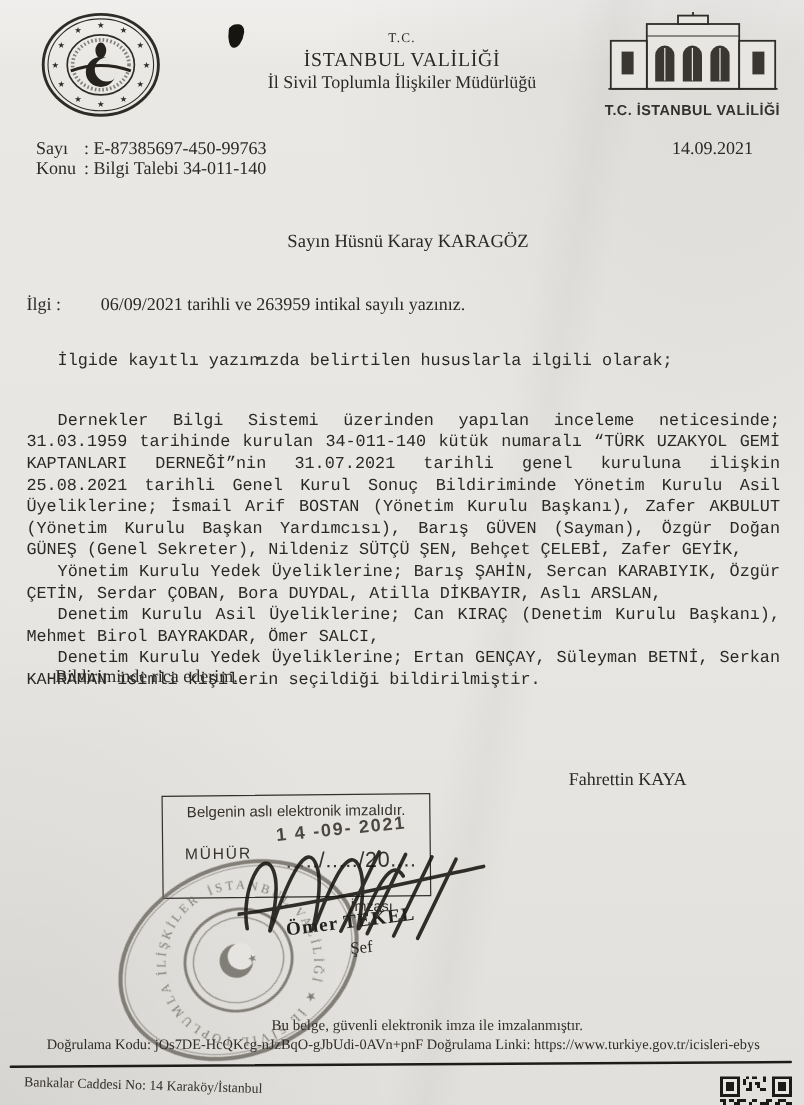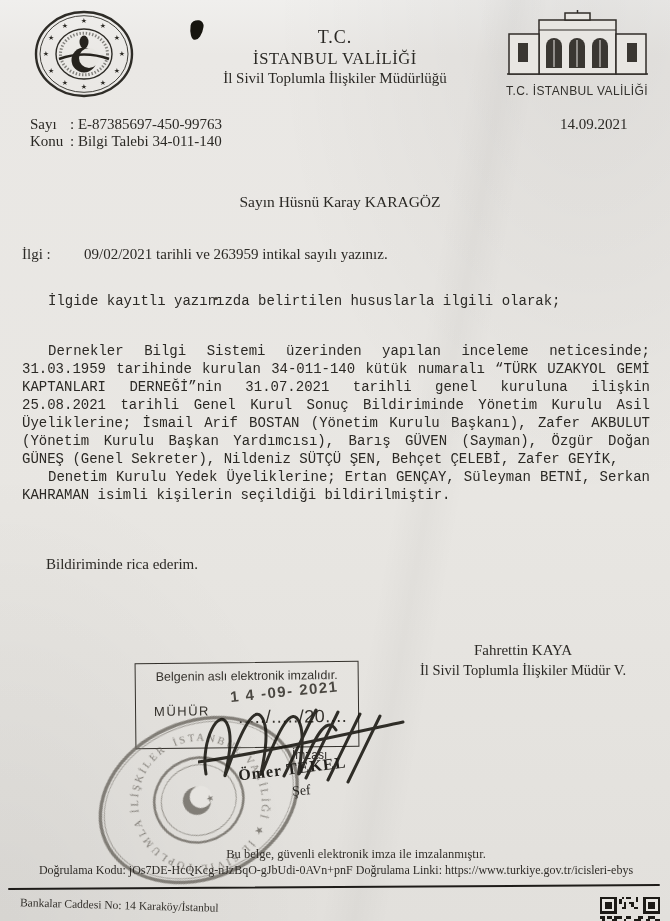--- a/index.html
+++ b/index.html
@@ -8,24 +8,24 @@
     font-family:"Liberation Serif", serif; color:#2b2925;
     background:
       radial-gradient(ellipse at 88% 2%, rgba(0,0,0,0.055), transparent 38%),
       radial-gradient(ellipse at 0% 100%, rgba(0,0,0,0.05), transparent 35%),
       linear-gradient(100deg, transparent 58%, rgba(0,0,0,0.028) 62%, transparent 66%),
       linear-gradient(180deg,#f0efed 0%,#eae8e5 6%,#e8e6e2 55%,#e2e0dc 100%);
   }
   .abs{position:absolute;}
   
   .hdr-center{left:175px; top:26px; width:320px; text-align:center; line-height:1.25;}
-  .hdr-tc{font-size:18px; letter-spacing:1px;}
+  .hdr-tc{font-size:11px; letter-spacing:1px;}
   .hdr-title{font-size:16.5px; letter-spacing:0.6px;}
   .hdr-sub{font-size:15px;}
-  .bldg-caption{font-family:"Liberation Sans",sans-serif; font-size:12px; letter-spacing:0.4px; color:#33312d;}
+  .bldg-caption{font-family:"Liberation Sans",sans-serif; font-size:12px; letter-spacing:0.4px; color:#33312d;font-weight:bold;}
   
   .meta{left:30px; top:116px; font-size:15px; line-height:17px;}
   .meta .lbl{display:inline-block; width:40px;}
   .date{left:560px; top:116px; font-size:15px;}
   .recipient{left:0; top:193px; width:680px; text-align:center; font-size:15.5px;}
   .ilgi{left:22px; top:246px; font-size:15px;}
   .ilgi .lbl{display:inline-block; width:62px;}
   
   .body{left:22px; top:292px; width:628px; font-size:14px; line-height:18px; text-align:justify;}
   .body p{margin:0; text-indent:26px;font-family:Liberation Mono, monospace;}
@@ -132,33 +132,34 @@
 
   <div class="abs meta">
     <div><span class="lbl">Sayı</span><span>: E-87385697-450-99763</span></div>
     <div><span class="lbl">Konu</span><span>: Bilgi Talebi 34-011-140</span></div>
   </div>
   <div class="abs date">14.09.2021</div>
 
   <div class="abs recipient">Sayın Hüsnü Karay KARAGÖZ</div>
 
   <div class="abs ilgi">
-    <span class="lbl">İlgi :</span><span>09/02/2021 tarihli ve 263959 intikal sayılı yazınız.</span>
+    <span class="lbl">İlgi :</span><span>06/09/2021 tarihli ve 263959 intikal sayılı yazınız.</span>
   </div>
 
   <div class="abs body">
     <p>İlgide kayıtlı yazınızda belirtilen hususlarla ilgili olarak;</p>
     <p class="gap">Dernekler Bilgi Sistemi üzerinden yapılan inceleme neticesinde; 31.03.1959 tarihinde kurulan 34-011-140 kütük numaralı “TÜRK UZAKYOL GEMİ KAPTANLARI DERNEĞİ”nin 31.07.2021 tarihli genel kuruluna ilişkin 25.08.2021 tarihli Genel Kurul Sonuç Bildiriminde Yönetim Kurulu Asil Üyeliklerine; İsmail Arif BOSTAN (Yönetim Kurulu Başkanı), Zafer AKBULUT (Yönetim Kurulu Başkan Yardımcısı), Barış GÜVEN (Sayman), Özgür Doğan GÜNEŞ (Genel Sekreter), Nildeniz SÜTÇÜ ŞEN, Behçet ÇELEBİ, Zafer GEYİK,</p>
+    <p>Yönetim Kurulu Yedek Üyeliklerine; Barış ŞAHİN, Sercan KARABIYIK, Özgür ÇETİN, Serdar ÇOBAN, Bora DUYDAL, Atilla DİKBAYIR, Aslı ARSLAN,</p>
+    <p>Denetim Kurulu Asil Üyeliklerine; Can KIRAÇ (Denetim Kurulu Başkanı), Mehmet Birol BAYRAKDAR, Ömer SALCI,</p>
     <p>Denetim Kurulu Yedek Üyeliklerine; Ertan GENÇAY, Süleyman BETNİ, Serkan KAHRAMAN isimli kişilerin seçildiği bildirilmiştir.</p>
   </div>
   <div class="abs closing">Bildiriminde rica ederim.</div>
 
   <div class="abs signer">
     <div class="nm">Fahrettin KAYA</div>
-    <div class="tt">İl Sivil Toplumla İlişkiler Müdür V.</div>
   </div>
 
   <div class="abs stampbox">
     <div class="abs sb-line1">Belgenin aslı elektronik imzalıdır.</div>
     <div class="abs sb-muhur">MÜHÜR</div>
     <div class="abs sb-dotted">...../...../20....</div>
     <div class="abs sb-date">1 4 -09- 2021</div>
   </div>
 
   <svg class="abs roundstamp" width="230" height="165" viewBox="0 0 230 165">

